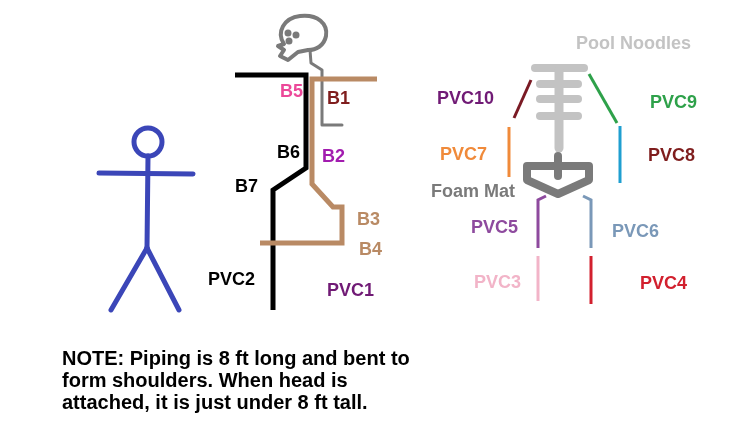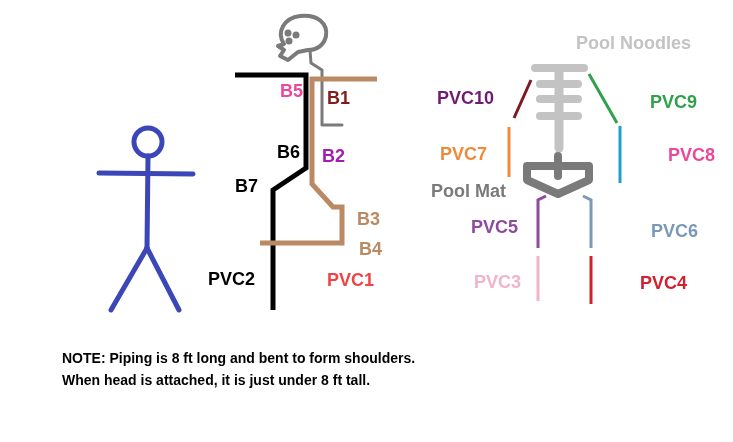--- a/index.html
+++ b/index.html
@@ -1,19 +1,19 @@
 <!DOCTYPE html>
 <html><head>
 <meta charset="utf-8">
 <style>
   html, body { margin:0; padding:0; background:#ffffff; }
   body { width:733px; height:442px; position:relative; overflow:hidden; font-family:"Liberation Sans", sans-serif; }
   svg.diagram { position:absolute; left:0; top:0; }
   .lbl { position:absolute; font-weight:bold; font-size:18px; line-height:20px; white-space:nowrap; font-family:"Liberation Sans", sans-serif; }
-  .note { position:absolute; left:62px; top:347px; width:370px; font-weight:bold; font-size:14px; line-height:22px; color:#000; font-family:"Liberation Sans", sans-serif; }
+  .note { position:absolute; left:62px; top:347px; width:370px; font-weight:bold; font-size:20px; line-height:22px; color:#000; font-family:"Liberation Sans", sans-serif; }
 </style>
 </head>
 <body>
 
 <svg class="diagram" width="733" height="442" viewBox="0 0 733 442">
 
   <g stroke="#3b46b8" stroke-width="5" fill="none" stroke-linecap="round">
     <circle cx="148" cy="142" r="14"></circle>
     <line x1="148" y1="156" x2="147" y2="248"></line>
     <line x1="99" y1="173" x2="193" y2="174"></line>
@@ -57,26 +57,26 @@
 </svg>
 
 <div class="lbl" style="left:271px;top:81px;color:#ec4899;margin-left:9px;">B5</div>
 <div class="lbl" style="left:327px;top:88px;color:#7f1d1d;">B1</div>
 <div class="lbl" style="left:277px;top:142px;color:#000;">B6</div>
 <div class="lbl" style="left:322px;top:146px;color:#a21caf;">B2</div>
 <div class="lbl" style="left:235px;top:176px;color:#000;">B7</div>
 <div class="lbl" style="left:357px;top:209px;color:#b98a64;">B3</div>
 <div class="lbl" style="left:359px;top:239px;color:#b98a64;">B4</div>
 <div class="lbl" style="left:208px;top:269px;color:#000;">PVC2</div>
-<div class="lbl" style="left:327px;top:270px;color:#ef4444;">PVC1</div>
+<div class="lbl" style="left:327px;top:280px;color:#701a75;">PVC1</div>
 
 <div class="lbl" style="left:576px;top:33px;color:#c3c3c3;">Pool Noodles</div>
 <div class="lbl" style="left:437px;top:88px;color:#701a75;">PVC10</div>
 <div class="lbl" style="left:650px;top:92px;color:#2ea14a;">PVC9</div>
 <div class="lbl" style="left:440px;top:144px;color:#f08a3a;text-align:right;">PVC7</div>
-<div class="lbl" style="left:668px;top:145px;color:#ec4899;">PVC8</div>
-<div class="lbl" style="left:431px;top:181px;color:#7a7a7a;">Pool Mat</div>
+<div class="lbl" style="left:648px;top:145px;color:#7f1d1d;">PVC8</div>
+<div class="lbl" style="left:431px;top:181px;color:#7a7a7a;">Foam Mat</div>
 <div class="lbl" style="left:471px;top:217px;color:#8e4a9e;">PVC5</div>
-<div class="lbl" style="left:612px;top:221px;color:#7a98b8;margin-left:39px;">PVC6</div>
+<div class="lbl" style="left:612px;top:221px;color:#7a98b8;">PVC6</div>
 <div class="lbl" style="left:474px;top:272px;color:#f2b4c8;text-align:right;">PVC3</div>
 <div class="lbl" style="left:640px;top:273px;color:#d2202e;">PVC4</div>
 
 <div class="note">NOTE: Piping is 8 ft long and bent to form shoulders. When head is attached, it is just under 8 ft tall.</div>
 
 </body></html>

